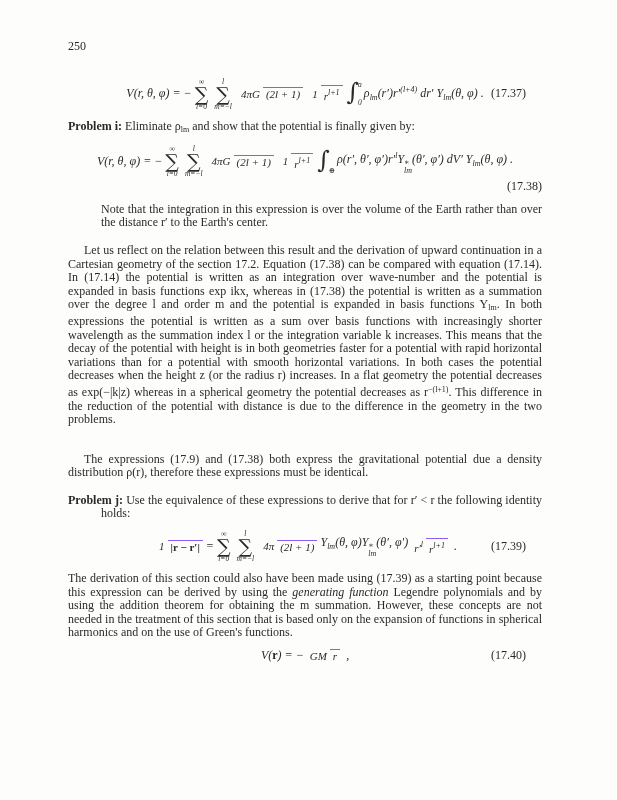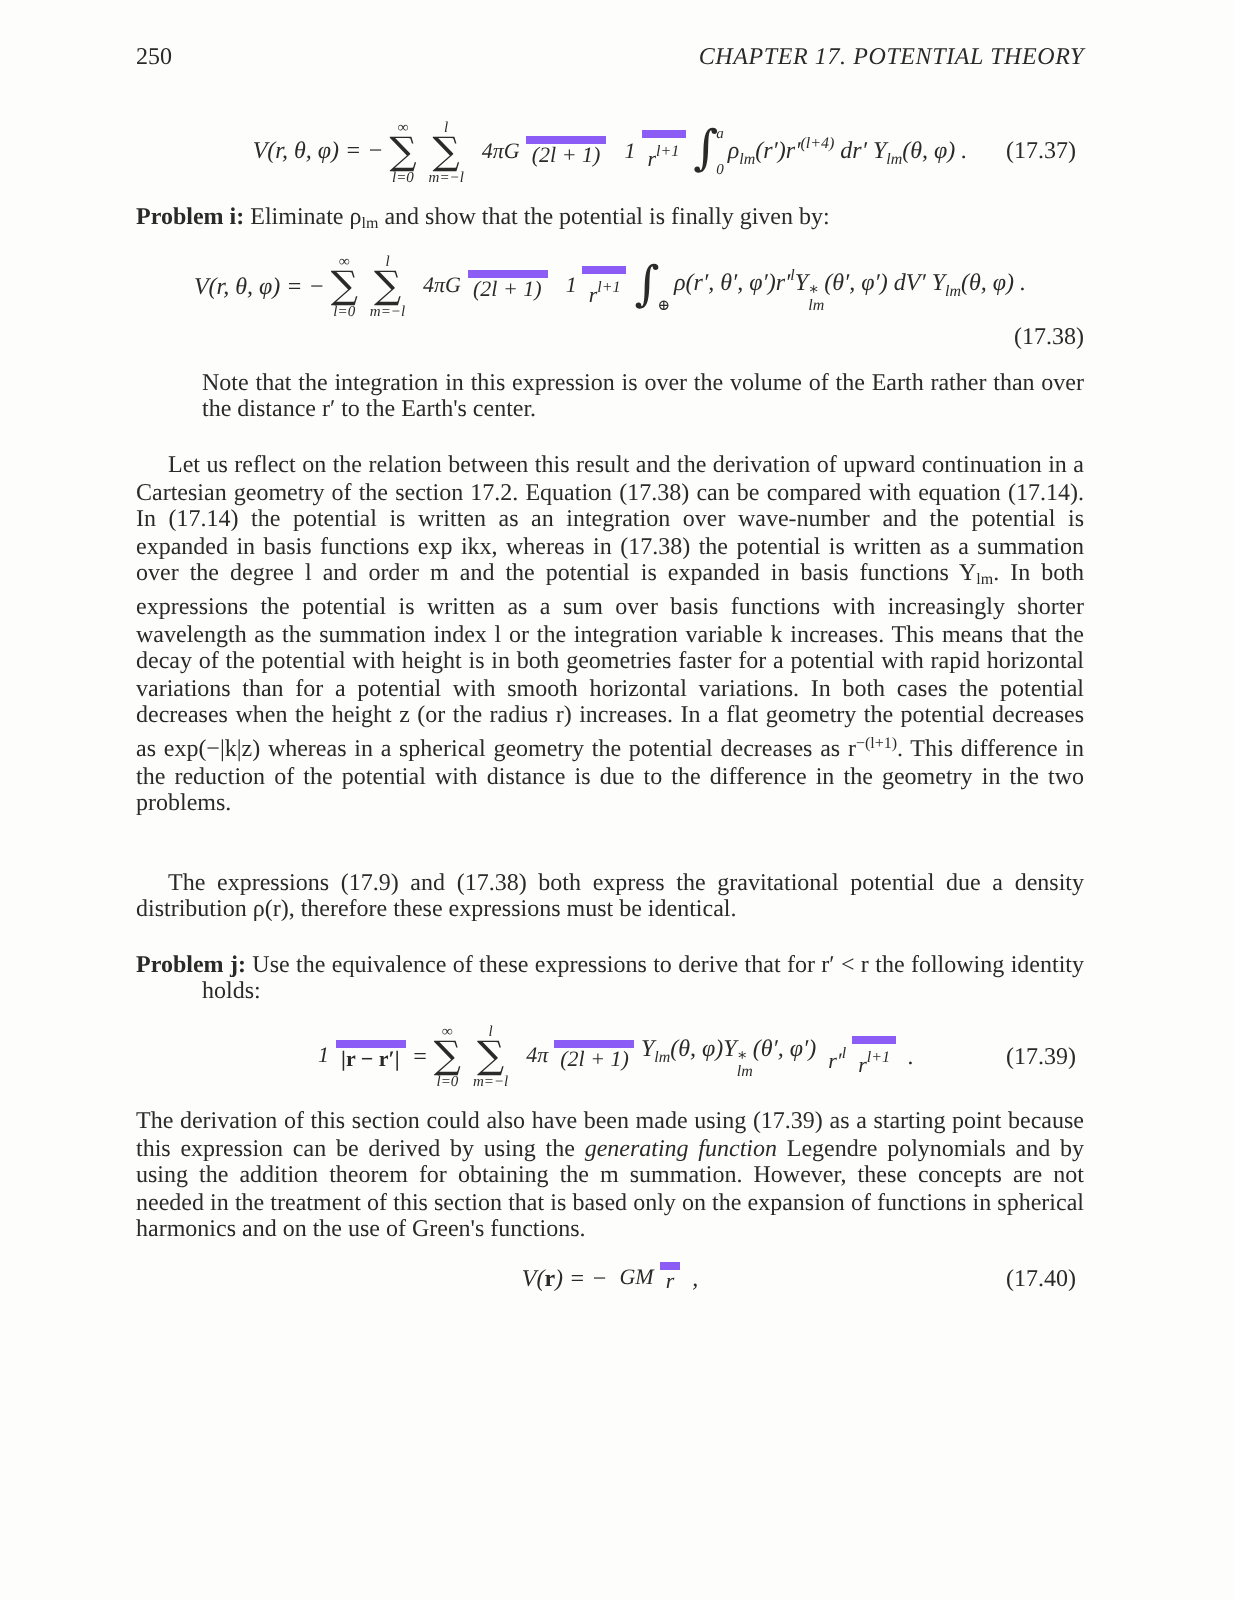--- a/index.html
+++ b/index.html
@@ -5,65 +5,64 @@
   html,body { margin:0; padding:0; }
   body {
     width:617px; height:800px;
     background:#fdfdfc;
     color:#2a2a2a;
     font-family:"Liberation Serif","DejaVu Serif",serif;
     font-size:12px;
     line-height:13.6px;
     -webkit-font-smoothing:antialiased;
   }
-  .page { padding:22px 67px 0 68px; box-sizing:border-box; width:609px; height:800px; }
+  .page { padding:40px 67px 0 68px; box-sizing:border-box; width:609px; height:800px; }
 
   .header { display:flex; justify-content:space-between; margin-bottom:24px; }
   .chapter { font-style:italic; letter-spacing:0.3px; }
 
   p { margin:0; text-align:justify; }
   .problem { padding-left:33px; text-indent:-33px; }
   .plabel { font-weight:bold; }
   .note { margin-left:33px; }
   .indent { text-indent:16px;margin-top:26px; }
   .mt { margin-top:14px; }
   .em { font-style:italic; }
 
   
   .tsub { font-size:8px; vertical-align:-2px; letter-spacing:0; }
   .tsup { font-size:8px; vertical-align:4px; letter-spacing:0; }
 
   
   .eqwrap { margin:9px 0; }
   .eqrow { position:relative; display:flex; justify-content:center; align-items:center; }
-  .eqtag { position:absolute; right:4px; top:50%; transform:translateY(-50%); font-style:normal; }
+  .eqtag { position:absolute; right:16px; top:50%; transform:translateY(-50%); font-style:normal; }
   .eqtagline { text-align:right; margin-top:2px; }
   .m { font-style:italic; white-space:pre; }
   .frac { display:inline-flex; align-items:center; vertical-align:middle; margin:0 3px; font-style:italic; }
   .fnum,.fden { font-size:11px; line-height:13px; padding:0 3px; white-space:pre; }
-  .fden { border-top:4px solid #8b5cf6; }
+  .fden { border-top:1px solid #8b5cf6; }
   .bigop { display:inline-flex; flex-direction:column; align-items:center; margin:0 3px; }
   .oplim { font-size:7.5px; line-height:8px; font-style:italic; white-space:pre; }
   .opsym { font-size:19px; line-height:17px; font-family:"DejaVu Serif",serif; }
   .intwrap { display:inline-flex; align-items:stretch; margin:0 2px 0 1px; }
   .intsym { font-size:24px; line-height:22px; font-family:"DejaVu Serif",serif; }
   .intlims { display:flex; flex-direction:column; justify-content:space-between; font-size:7.5px; line-height:8px; font-style:italic; height:26px; margin-left:-1px; }
   .msub { font-size:8px; vertical-align:-3px; font-style:italic; }
   .msup { font-size:8px; vertical-align:5px; font-style:italic; }
   .supstack { display:inline-flex; flex-direction:column; font-size:8px; line-height:8px; vertical-align:-2px; font-style:italic; }
   .bv { font-weight:bold; font-style:normal;text-align:center; }
 </style>
 </head>
 <body>
 
 <div class="page">
 
   <div class="header">
     <span>250</span>
-    <span class="chapter">CHAPTER 17.  POTENTIAL THEORY</span>
   </div>
 
 
   <div class="eqwrap">
     <div class="eqrow">
       <span class="m">V(r, θ, φ) = −</span>
       <span class="bigop">
         <span class="oplim">∞</span>
         <span class="opsym">∑</span>
         <span class="oplim">l=0</span>

